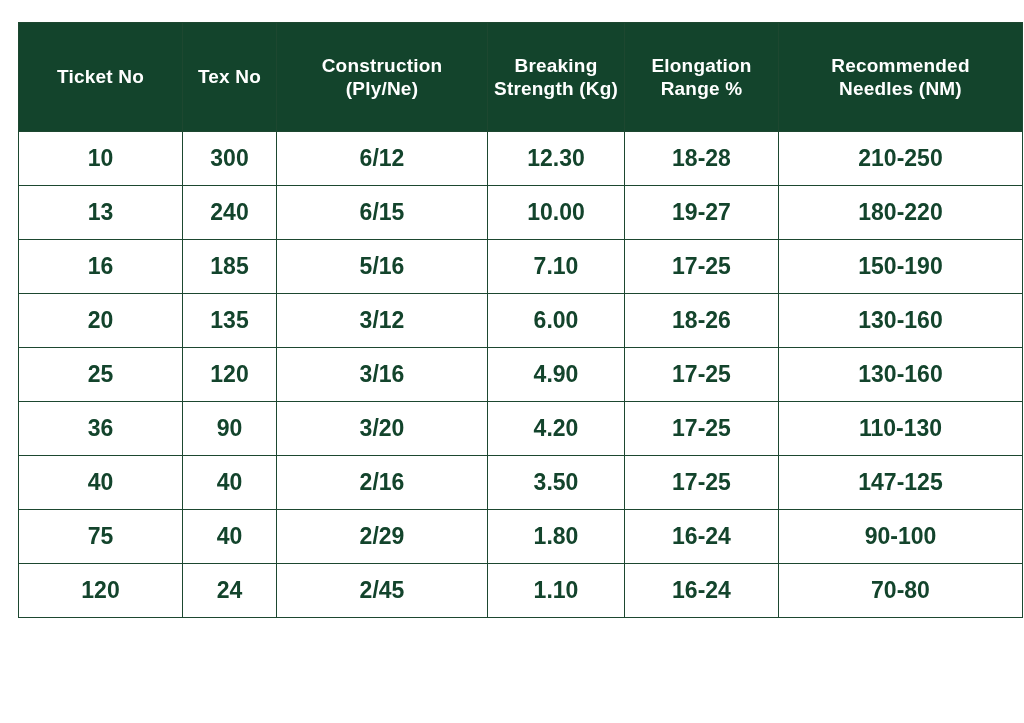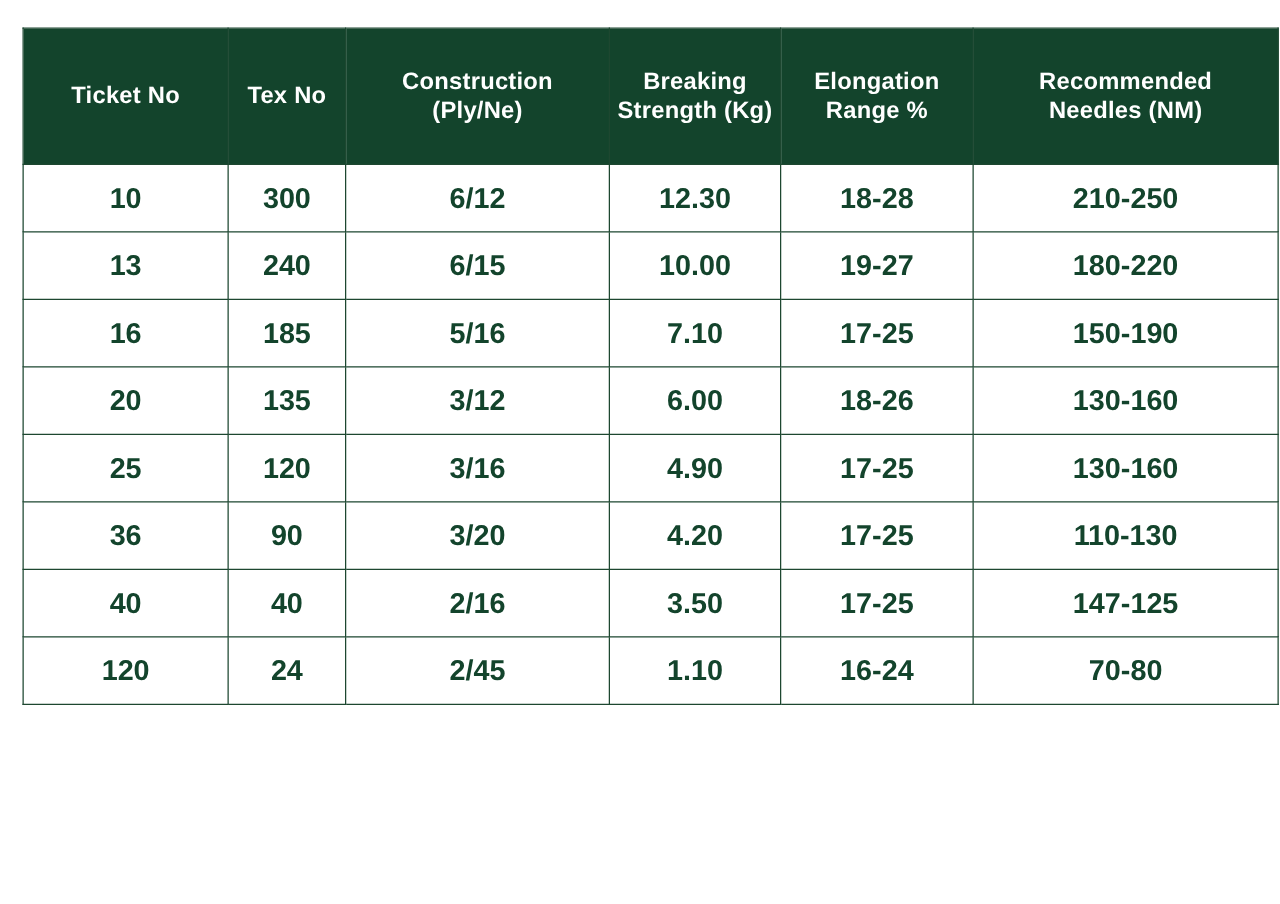--- a/index.html
+++ b/index.html
@@ -152,20 +152,28 @@
       </tr>
       <tr>
         <td>40</td>
         <td>40</td>
         <td>2/16</td>
         <td>3.50</td>
         <td>17-25</td>
         <td>147-125</td>
       </tr>
       <tr>
+        <td>75</td>
+        <td>40</td>
+        <td>2/29</td>
+        <td>1.80</td>
+        <td>16-24</td>
+        <td>90-100</td>
+      </tr>
+      <tr>
         <td>120</td>
         <td>24</td>
         <td>2/45</td>
         <td>1.10</td>
         <td>16-24</td>
         <td>70-80</td>
       </tr>
 
     </tbody>
   </table>

